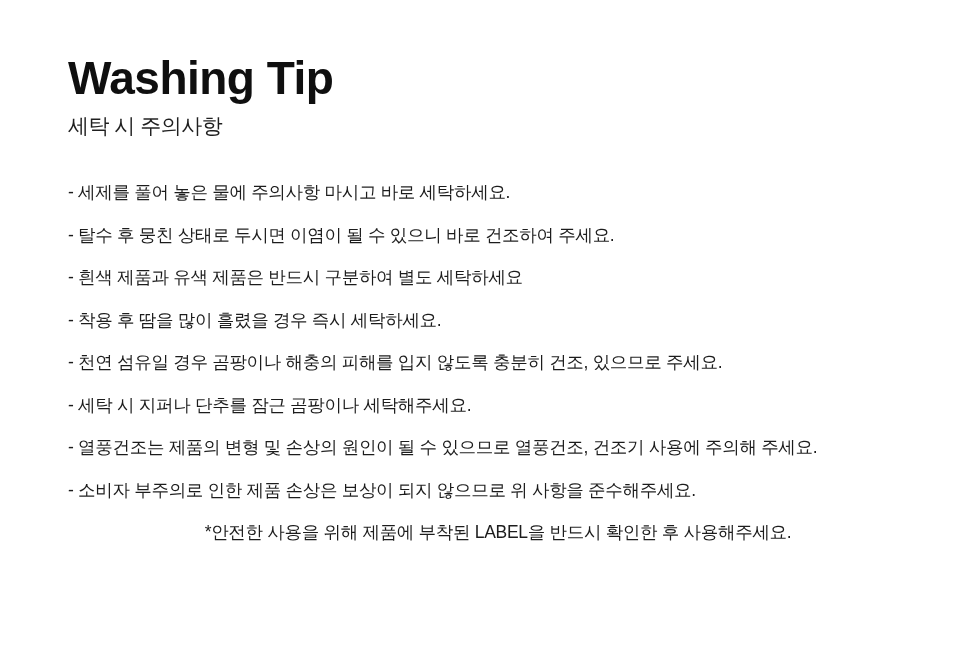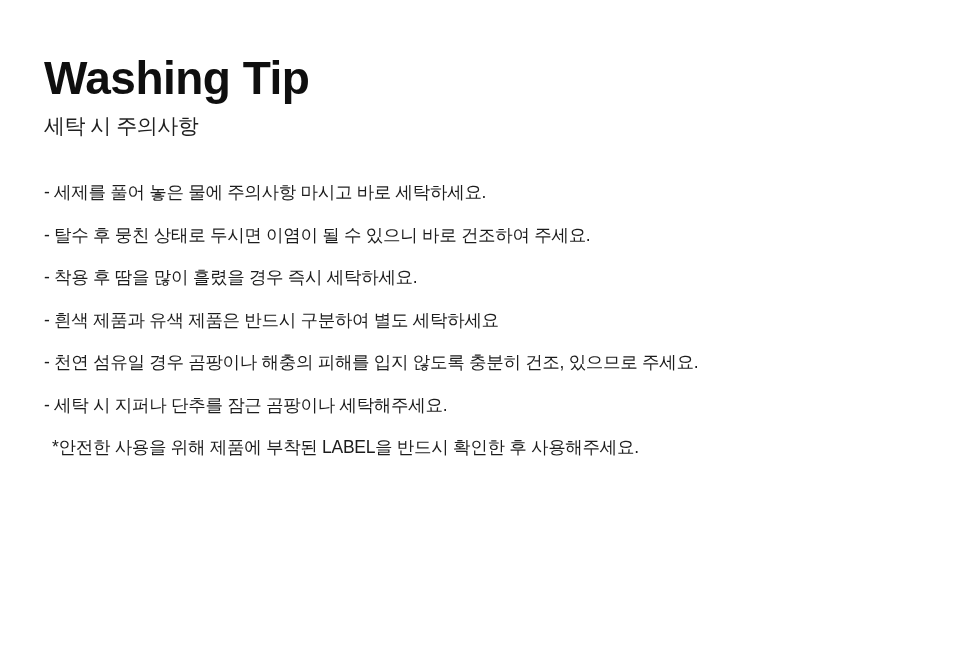--- a/index.html
+++ b/index.html
@@ -12,21 +12,21 @@
     background: #ffffff;
     font-family: "Liberation Sans", sans-serif;
     color: #1b1b1b;
     overflow: hidden;
   }
   .page {
     position: relative;
     width: 960px;
     height: 658px;
     box-sizing: border-box;
-    padding: 52px 40px 0 44px;
+    padding: 52px 40px 0 68px;
     background: #ffffff;
   }
   .title {
     font-size: 46px;
     font-weight: 700;
     color: #0f0f0f;
     line-height: 1.15;
     letter-spacing: -0.5px;
     margin: 0;
   }
@@ -48,31 +48,34 @@
     color: #1c1c1c;
     letter-spacing: -0.3px;
   }
   .footnote {
     font-size: 17.5px;
     line-height: 26px;
     margin: 0;
     padding-left: 8px;
     color: #1c1c1c;
     letter-spacing: -0.3px;
+    text-align: center;
   }
 </style>
 </head>
 <body>
 
 <div class="page">
   <h1 class="title">Washing Tip</h1>
   <h2 class="subtitle">세탁 시 주의사항</h2>
 
   <div class="tips">
     <p class="tip">- 세제를 풀어 놓은 물에 주의사항 마시고 바로 세탁하세요.</p>
     <p class="tip">- 탈수 후 뭉친 상태로 두시면 이염이 될 수 있으니 바로 건조하여 주세요.</p>
+    <p class="tip">- 흰색 제품과 유색 제품은 반드시 구분하여 별도 세탁하세요</p>
     <p class="tip">- 착용 후 땀을 많이 흘렸을 경우 즉시 세탁하세요.</p>
-    <p class="tip">- 흰색 제품과 유색 제품은 반드시 구분하여 별도 세탁하세요</p>
     <p class="tip">- 천연 섬유일 경우 곰팡이나 해충의 피해를 입지 않도록 충분히 건조, 있으므로 주세요.</p>
     <p class="tip">- 세탁 시 지퍼나 단추를 잠근 곰팡이나 세탁해주세요.</p>
+    <p class="tip">- 열풍건조는 제품의 변형 및 손상의 원인이 될 수 있으므로 열풍건조, 건조기 사용에 주의해 주세요.</p>
+    <p class="tip">- 소비자 부주의로 인한 제품 손상은 보상이 되지 않으므로 위 사항을 준수해주세요.</p>
     <p class="footnote">*안전한 사용을 위해 제품에 부착된 LABEL을 반드시 확인한 후 사용해주세요.</p>
   </div>
 </div>
 
 </body></html>

